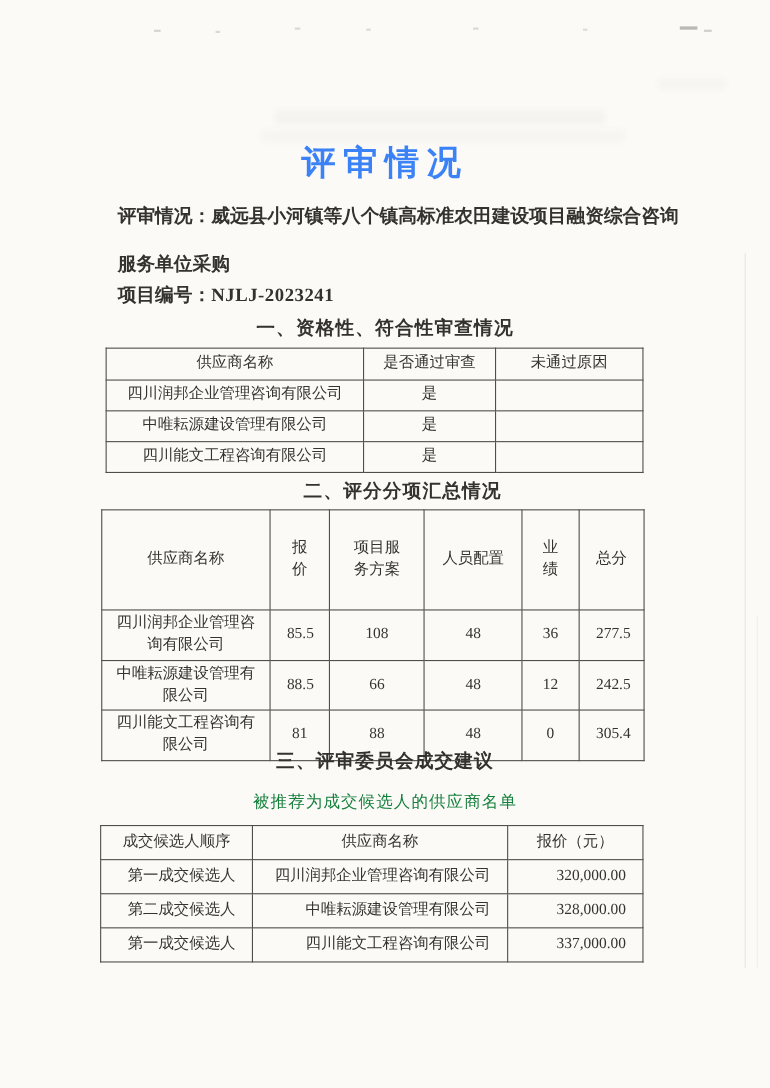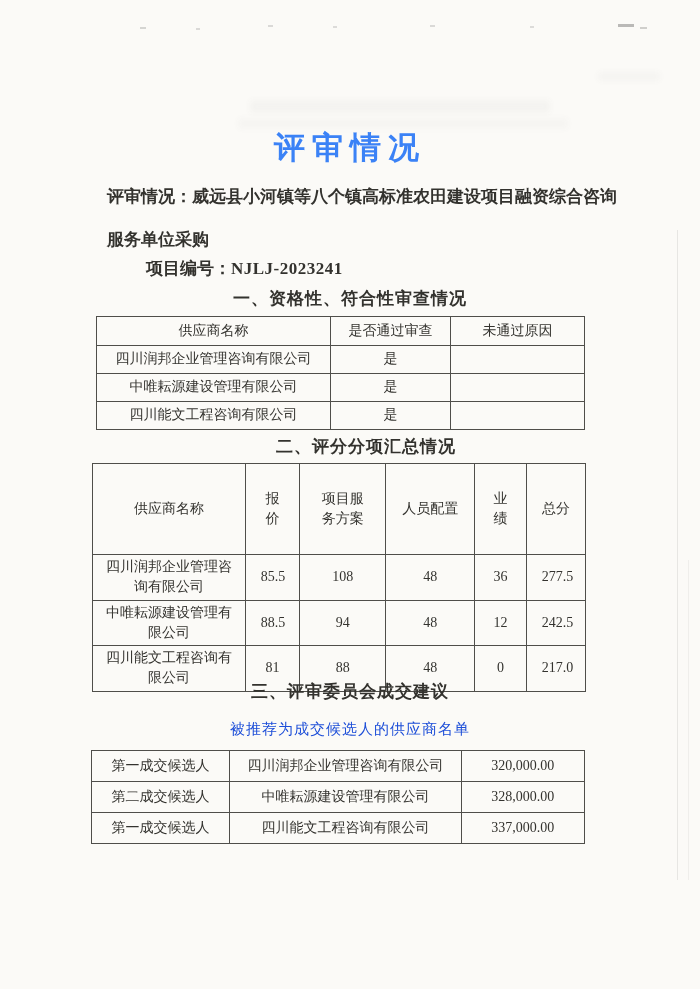--- a/index.html
+++ b/index.html
@@ -24,21 +24,21 @@
     color:#3b82f6;
   }
   .para { position:absolute; left:107px; font-size:17px; font-weight:bold; color:#33322e; }
   .para .num { font-weight:bold; letter-spacing:.5px; }
   .sec-heading {
     position:absolute; left:0; width:100%; text-align:center;
     font-size:17px; font-weight:bold; color:#33322e; letter-spacing:1px;
   }
   .sub-line {
     position:absolute; left:0; width:100%; text-align:center;
-    font-size:15px; font-weight:500; color:#1d4ed8; letter-spacing:1px;
+    font-size:15px; font-weight:500; color:#15803d; letter-spacing:1px;
   }
 
   
   table { border-collapse:collapse; table-layout:fixed; position:absolute; background:transparent; }
   td, th {
     border:1px solid #4f4e4a;
     font-size:14px; font-weight:normal;
     text-align:center; vertical-align:middle;
     color:#34332f; padding:2px 15px; line-height:1.45;
     overflow:hidden;
@@ -48,21 +48,21 @@
   .t1 th { height:24px; }
   .t1 td { height:23px; }
 
   .t2 { left:92px; top:463px; width:494px; }
   .t2 th { height:86px; }
   .t2 td { height:37px; }
   .t2 .name-cell { padding:2px 6px; }
 
   .t3 { left:91px; top:750px; width:494px; }
   .t3 th { height:26px; }
-  .t3 td { height:26px; }
+  .t3 td { height:26px;text-align:right; }
 </style>
 </head>
 <body>
 
 <div class="page">
 
   <div class="speck" style="left:140px;top:27px;width:6px;height:2px;opacity:.35"></div>
   <div class="speck" style="left:196px;top:28px;width:4px;height:2px;opacity:.3"></div>
   <div class="speck" style="left:268px;top:25px;width:5px;height:2px;opacity:.3"></div>
   <div class="speck" style="left:333px;top:26px;width:4px;height:2px;opacity:.28"></div>
@@ -74,21 +74,21 @@
   <div class="ghost" style="left:238px;top:118px;width:330px;height:11px;opacity:.05"></div>
   <div class="ghost" style="left:598px;top:72px;width:62px;height:9px;opacity:.06"></div>
   <div class="edge-line" style="left:677px;top:230px;height:650px"></div>
   <div class="edge-line" style="left:688px;top:560px;height:320px;opacity:.6"></div>
 
   <div class="doc-title">评审情况</div>
 
   <div class="para" style="top:185px;width:530px;"><span>评审情况：</span><span>威远县小河镇等八个镇高标准农田建设项目融资综合咨询</span></div>
   <div class="para" style="top:228px;">服务单位采购</div>
 
-  <div class="para" style="top:257px;margin-left:39px;"><span>项目编号：</span><span class="num">NJLJ-2023241</span></div>
+  <div class="para" style="top:257px;"><span>项目编号：</span><span class="num">NJLJ-2023241</span></div>
 
   <div class="sec-heading" style="top:287px;">一、资格性、符合性审查情况</div>
 
   <table class="t1">
     <colgroup>
         <col style="width:48%">
         <col style="width:24.5%">
         <col style="width:27.5%">
       </colgroup>
     <tbody>
@@ -139,46 +139,51 @@
       <td class="name-cell">四川润邦企业管理咨询有限公司</td>
       <td>85.5</td>
       <td>108</td>
       <td>48</td>
       <td>36</td>
       <td>277.5</td>
     </tr>
     <tr>
       <td class="name-cell">中唯耘源建设管理有限公司</td>
       <td>88.5</td>
-      <td>94</td>
+      <td>66</td>
       <td>48</td>
       <td>12</td>
       <td>242.5</td>
     </tr>
     <tr>
       <td class="name-cell">四川能文工程咨询有限公司</td>
       <td>81</td>
       <td>88</td>
       <td>48</td>
       <td>0</td>
-      <td>217.0</td>
+      <td>305.4</td>
     </tr>
   </tbody>
     </table>
 
   <div class="sec-heading" style="top:680px;">三、评审委员会成交建议</div>
   <div class="sub-line" style="top:720px;">被推荐为成交候选人的供应商名单</div>
 
   <table class="t3">
     <colgroup>
         <col style="width:28%">
         <col style="width:47%">
         <col style="width:25%">
       </colgroup>
     <tbody>
+        <tr>
+      <th>成交候选人顺序</th>
+      <th>供应商名称</th>
+      <th>报价（元）</th>
+    </tr>
     <tr>
       <td>第一成交候选人</td>
       <td>四川润邦企业管理咨询有限公司</td>
       <td>320,000.00</td>
     </tr>
     <tr>
       <td>第二成交候选人</td>
       <td>中唯耘源建设管理有限公司</td>
       <td>328,000.00</td>
     </tr>

